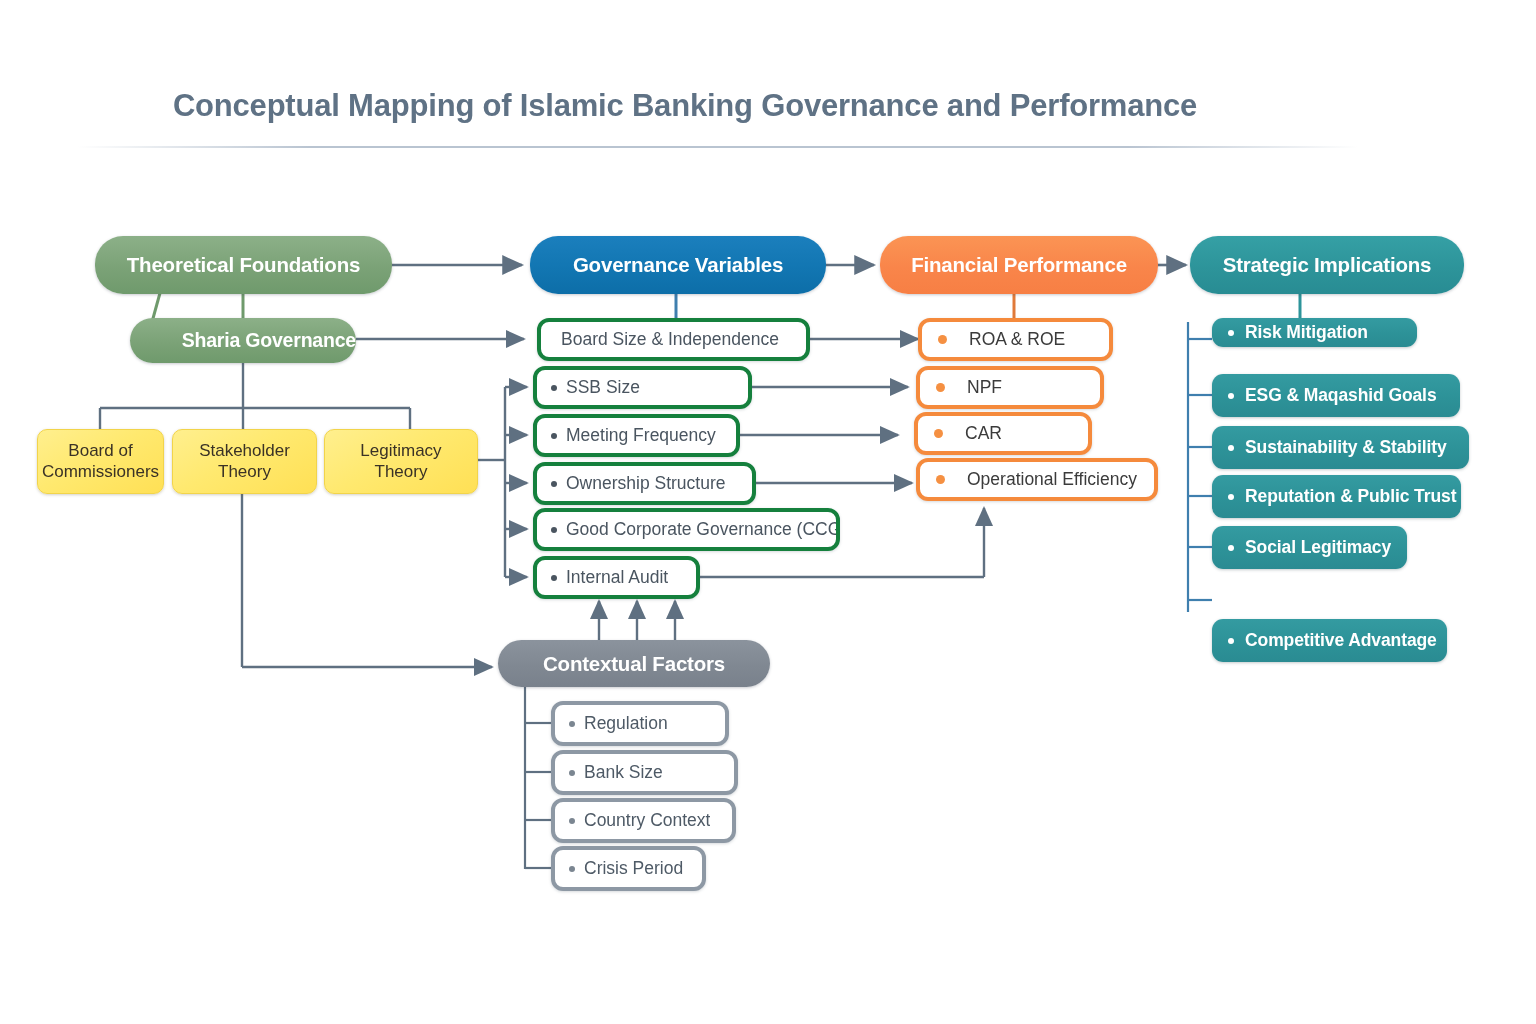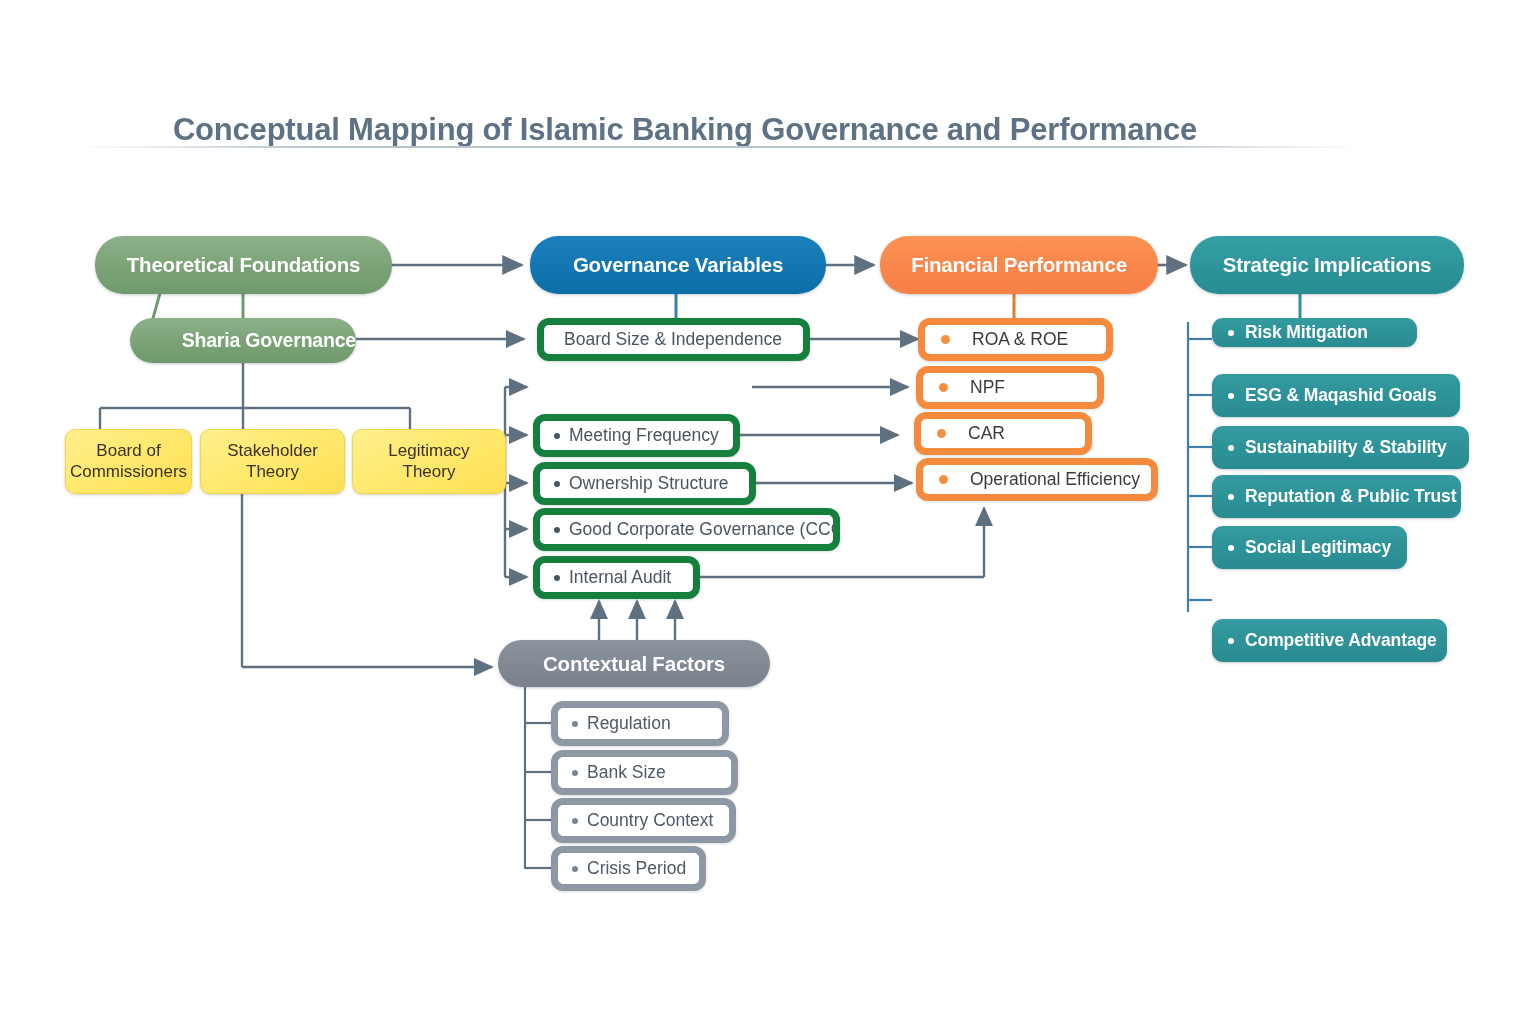--- a/index.html
+++ b/index.html
@@ -12,21 +12,20 @@
   }
   #stage{position:absolute;left:0;top:0;width:1536px;height:1024px;}
   #wires{position:absolute;left:0;top:0;width:1536px;height:1024px;pointer-events:none;}
 
   .title{
     position:absolute;left:0;top:88px;width:1370px;
     text-align:center;
     font-size:31px;font-weight:bold;color:#5f7285;
     letter-spacing:-0.2px;
     font-family:"Liberation Sans", sans-serif;
-    margin-top:24px;
   }
   .title-rule{
     position:absolute;left:78px;top:146px;width:1280px;height:2px;
     background:linear-gradient(to right,#ffffff,#b9c4d1 18%,#b9c4d1 82%,#ffffff);
   }
 
   .node{position:absolute;box-sizing:border-box;display:flex;align-items:center;}
 
   
   .hdr{
@@ -39,21 +38,21 @@
   .hdr-green{background:linear-gradient(180deg,#8cb088 0%,#7ba277 55%,#6f9a6c 100%);}
   .hdr-blue{background:linear-gradient(180deg,#1b7fbd 0%,#1276b2 55%,#0d6ea8 100%);}
   .hdr-orange{background:linear-gradient(180deg,#fb9454 0%,#f9854a 55%,#f77f44 100%);}
   .hdr-teal{background:linear-gradient(180deg,#35a0a5 0%,#2d949a 55%,#288c93 100%);}
   .hdr-gray{background:linear-gradient(180deg,#8b939d 0%,#808892 55%,#79818c 100%);}
   .hdr-sm{font-size:19.5px;justify-content:flex-end;}
 
   
   .lbox{
     border-radius:12px;background:#ffffff;
-    border:7px solid #15803d;
+    border:4px solid #15803d;
     padding-left:14px;
     font-size:17.5px;color:#4a5560;
     box-shadow:0 1px 3px rgba(70,80,95,.22);
   }
   .lbox.orange{border-color:#f58a3c;color:#3b3b3b;padding-left:16px;}
   .lbox.gray{border-color:#8d98a4;color:#4e5a66;}
   .lbox .bul{
     display:inline-block;width:6px;height:6px;border-radius:50%;
     background:#4a5560;margin-right:9px;flex:0 0 auto;
   }
@@ -75,21 +74,20 @@
   }
 
   
   .ybox{
     border-radius:10px;
     background:linear-gradient(150deg,#ffef8e 0%,#ffe96f 45%,#ffe055 100%);
     border:1px solid #f2d44a;
     color:#3a3226;font-size:17px;
     justify-content:center;text-align:center;line-height:1.22;
     box-shadow:0 1px 3px rgba(110,100,60,.3);
-    margin-left:28px;
   }
 </style>
 </head>
 <body>
 
 <div id="stage">
 
   <div class="title">Conceptual Mapping of Islamic Banking Governance and Performance</div>
   <div class="title-rule"></div>
 
@@ -209,20 +207,24 @@
 Theory</span>
   </div>
 
   <div class="node hdr hdr-blue" style="left:530px;top:236px;width:296px;height:58px;">
     <span>Governance Variables</span>
   </div>
 
   <div class="node lbox" style="left:537px;top:318px;width:273px;height:43px;padding-left:20px;">
     <span class="txt">Board Size &amp; Independence</span>
   </div>
+  <div class="node lbox" style="left:533px;top:366px;width:219px;height:43px;">
+    <span class="bul"></span>
+    <span class="txt">SSB Size</span>
+  </div>
   <div class="node lbox" style="left:533px;top:414px;width:207px;height:43px;">
     <span class="bul"></span>
     <span class="txt">Meeting Frequency</span>
   </div>
   <div class="node lbox" style="left:533px;top:462px;width:223px;height:43px;">
     <span class="bul"></span>
     <span class="txt">Ownership Structure</span>
   </div>
   <div class="node lbox" style="left:533px;top:508px;width:307px;height:43px;">
     <span class="bul"></span>

